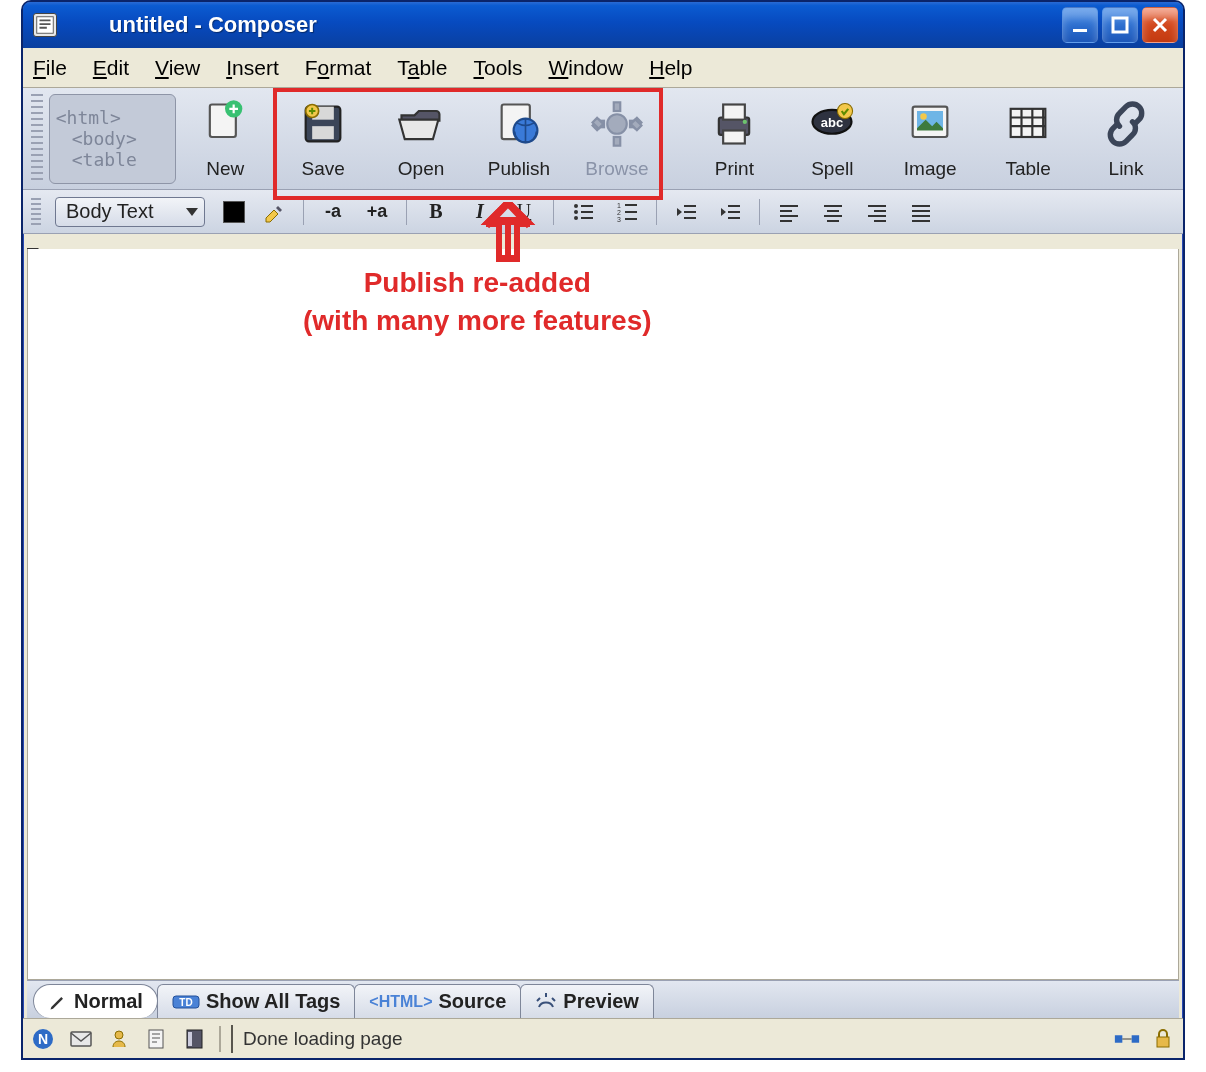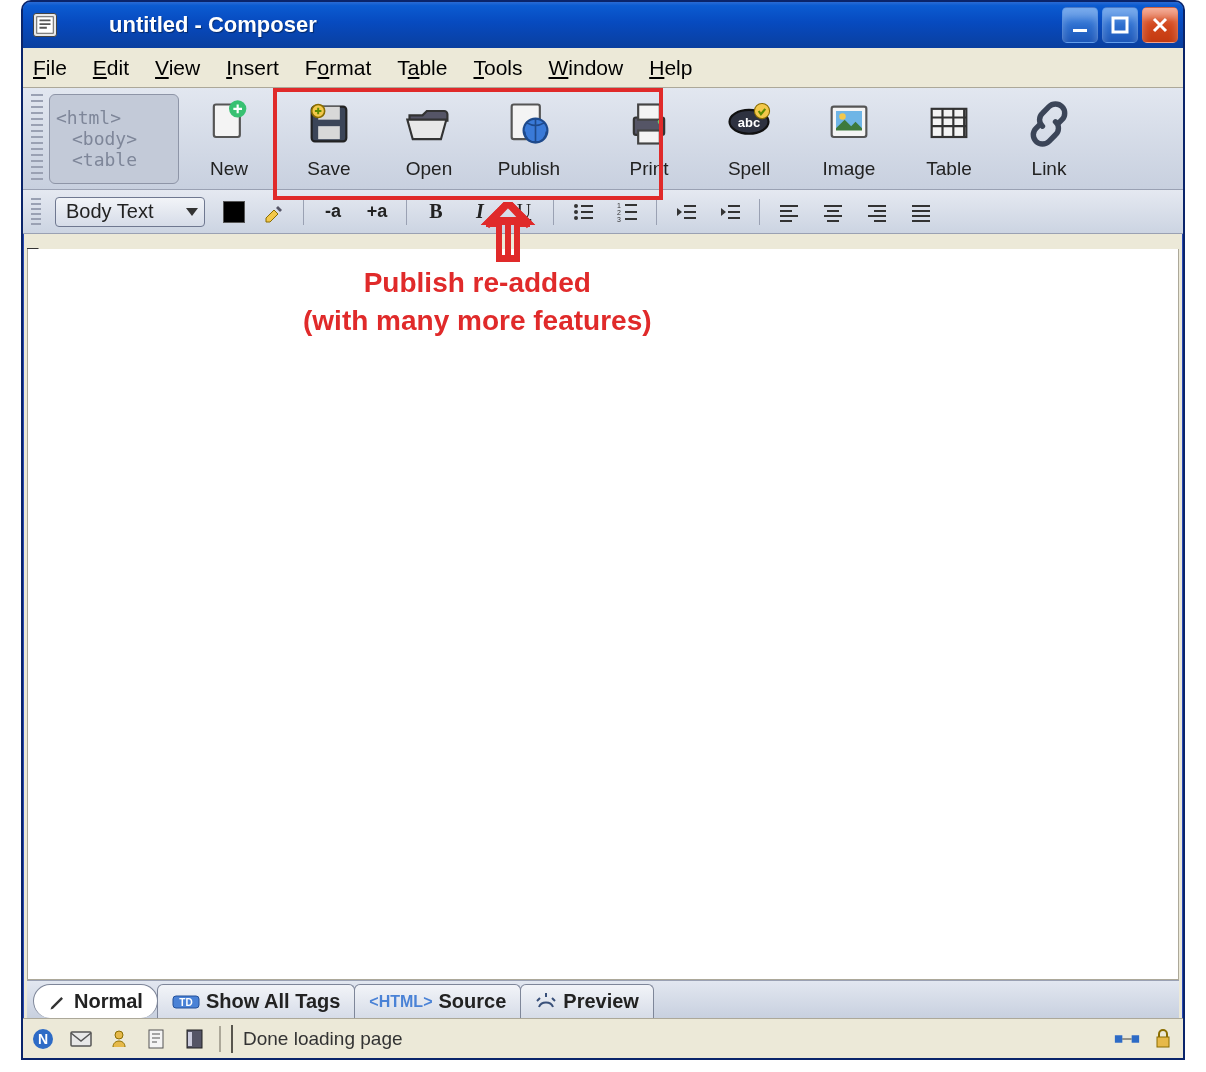--- a/index.html
+++ b/index.html
@@ -152,20 +152,40 @@
       <span class="ico">
           <svg viewBox="0 0 48 48">
             <rect x="8" y="6" width="26" height="32" rx="2" fill="#f4f4f4" stroke="#555" stroke-width="2"></rect>
             <circle cx="30" cy="30" r="11" fill="#3a7ad8" stroke="#1e4a8c" stroke-width="2"></circle>
             <path d="M20 31a10 10 0 0 0 20 0M30 19v22M22 23c5 3 11 3 16 0" stroke="#1e4a8c" stroke-width="1.5" fill="none"></path>
           </svg>
         </span>
       <span>Publish</span>
     </div>
 
+    <div class="tb-btn browse">
+      <span class="ico">
+          <svg viewBox="0 0 48 48">
+        <g fill="#a3abbc" stroke="#8690a6" stroke-width="2">
+          <circle cx="24" cy="24" r="9"></circle>
+          <g transform="translate(24 24)">
+            <rect x="-3" y="-20" width="6" height="8"></rect>
+                <rect x="-3" y="12" width="6" height="8"></rect>
+            <rect x="-20" y="-3" width="8" height="6"></rect>
+                <rect x="12" y="-3" width="8" height="6"></rect>
+            <rect x="9" y="-17" width="6" height="8" transform="rotate(45)"></rect>
+                <rect x="-15" y="9" width="6" height="8" transform="rotate(45)"></rect>
+            <rect x="-15" y="-17" width="6" height="8" transform="rotate(-45)"></rect>
+                <rect x="9" y="9" width="6" height="8" transform="rotate(-45)"></rect>
+          </g>
+        </g>
+      </svg>
+        </span>
+      <span>Browse</span>
+    </div>
 
     <div style="width:20px"></div>
 
     <div class="tb-btn">
       <span class="ico">
           <svg viewBox="0 0 48 48">
             <rect x="10" y="18" width="28" height="16" rx="2" fill="#556" stroke="#333" stroke-width="2"></rect>
             <rect x="14" y="6" width="20" height="14" fill="#f4f4f4" stroke="#444" stroke-width="2"></rect>
             <rect x="14" y="30" width="20" height="12" fill="#f4f4f4" stroke="#444" stroke-width="2"></rect>
             <circle cx="34" cy="22" r="2" fill="#6ec46e"></circle>

